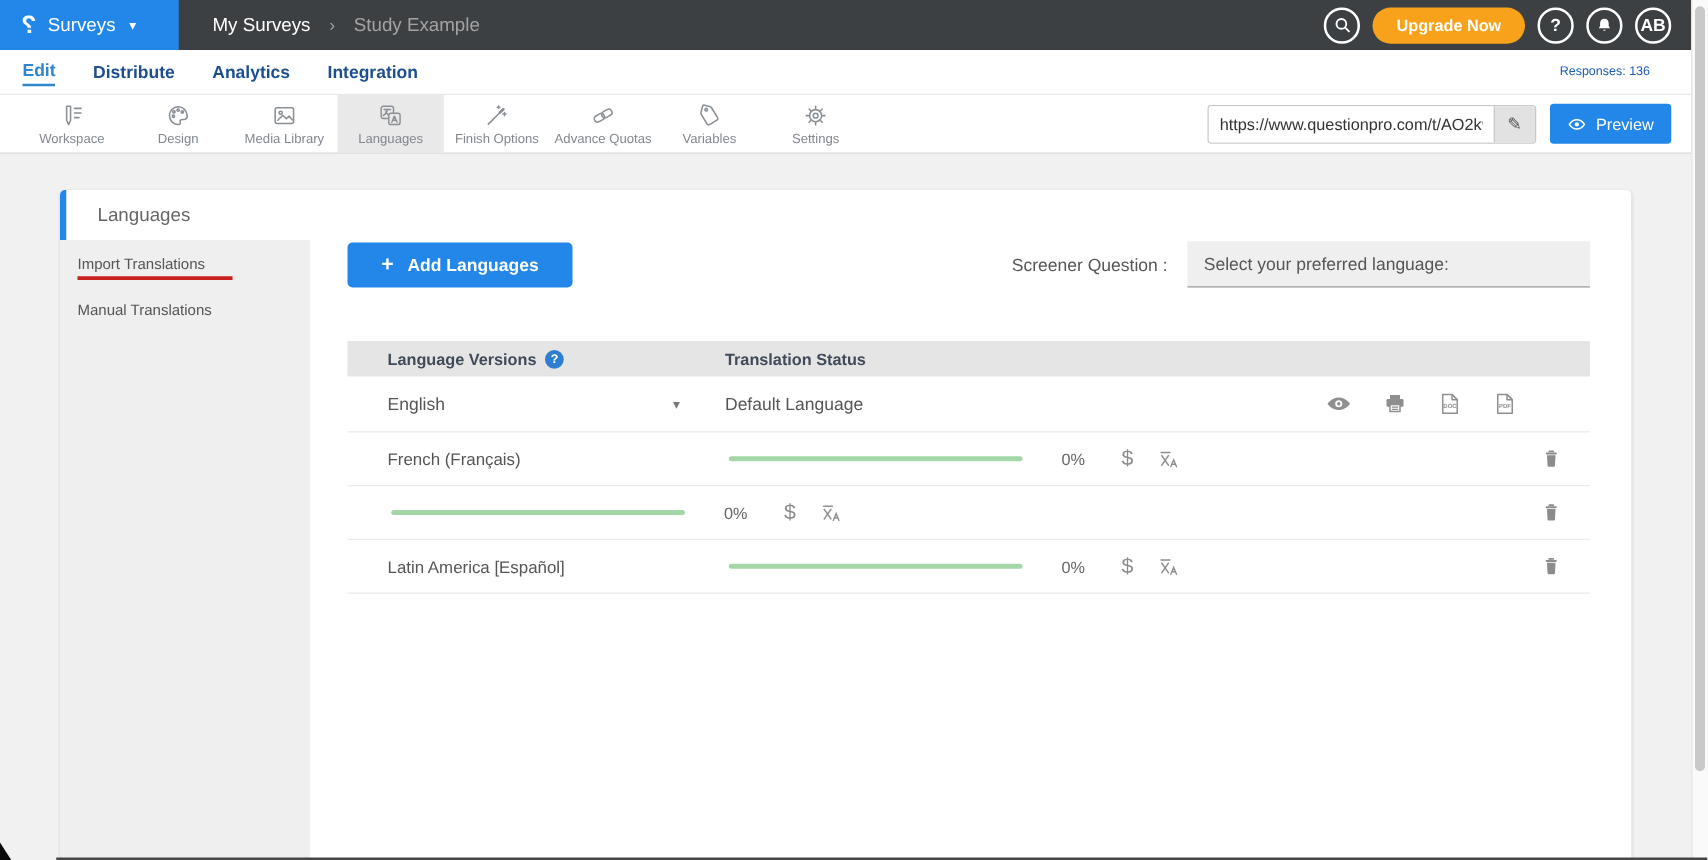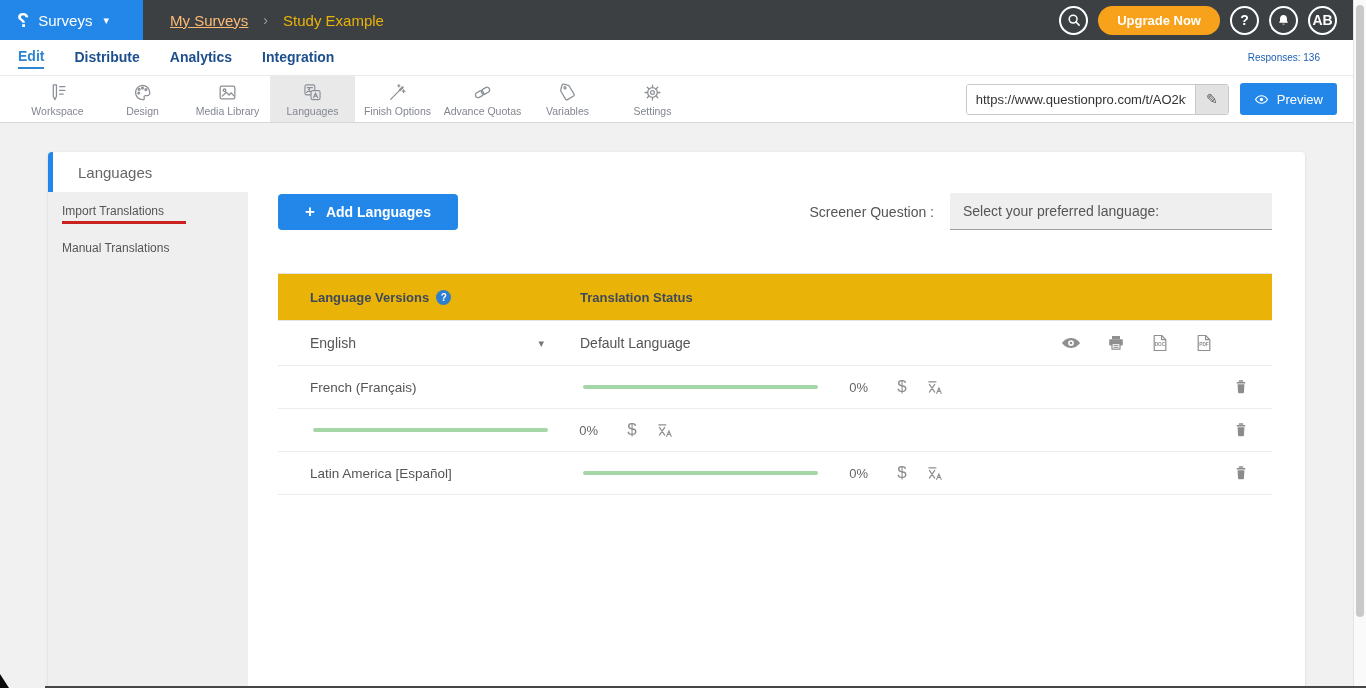--- a/index.html
+++ b/index.html
@@ -7,23 +7,23 @@
   body { font-family:"Liberation Sans", sans-serif; background:#f1f1f1; position:relative; color:#555; }
   .app { width:1353px; height:688px; position:relative; }
 
   
   .topbar { height:40px; background:#3d4043; display:flex; align-items:center; }
   .brand { width:143px; height:40px; background:#2287e8; display:flex; align-items:center; gap:9px; padding-left:17px; color:#fff; cursor:pointer; flex:none; }
   .brand .logo { display:inline-block; transform:scaleX(-1); font-weight:bold; font-size:20px; line-height:1; }
   .brand .brand-label { font-size:15px; }
   .brand .caret { font-size:11px; margin-left:2px; }
   .breadcrumb { margin-left:27px; display:flex; align-items:center; gap:15px; font-size:15px; }
-  .crumb-parent { color:#fdba74; cursor:pointer;text-decoration:underline; }
+  .crumb-parent { color:#ffffff; cursor:pointer; }
   .crumb-sep { color:#9aa0a6; font-size:14px; }
-  .crumb-current { color:#eab308; }
+  .crumb-current { color:#a3a3a3; }
   .topbar-right { margin-left:auto; display:flex; align-items:center; gap:10px; padding-right:16px; }
   .circle-btn { width:29px; height:29px; border:2px solid #fff; border-radius:50%; display:flex; align-items:center; justify-content:center; color:#fff; cursor:pointer; background:transparent; font-size:14px; font-weight:bold; flex:none; }
   .upgrade-btn { background:#f7a21a; color:#fff; border:none; border-radius:15px; height:29px; padding:0 19px; font-weight:bold; font-size:13px; cursor:pointer; font-family:inherit; }
 
   
   .tabbar { height:36px; background:#fff; display:flex; align-items:center; padding:0 33px 0 18px; gap:30px; border-bottom:1px solid #e9e9e9; }
   .tab { font-size:14px; font-weight:bold; color:#1d4f8f; cursor:pointer; padding:2px 0 3px; }
   .tab.active { color:#2e86d1; border-bottom:2px solid #2e86d1; }
   .responses { margin-left:auto; color:#1d5fae; font-size:10px; }
 
@@ -54,21 +54,21 @@
   .main { flex:1; background:#fff; padding:1px 33px 0 30px; overflow:hidden; }
   .main-top { display:flex; align-items:center; }
   .add-btn { height:36px; background:#2287e8; color:#fff; border:none; border-radius:4px; font-size:14px; font-weight:bold; padding:0 27px; display:flex; align-items:center; gap:11px; cursor:pointer; font-family:inherit; }
   .add-btn .plus { font-size:17px; font-weight:bold; }
   .screener { margin-left:auto; display:flex; align-items:center; gap:16px; }
   .screener-label { font-size:14px; color:#555; }
   .screener-select { width:322px; height:37px; background:#efefef; border-bottom:1px solid #9e9e9e; display:flex; align-items:center; padding:0 13px; font-size:14px; color:#555; cursor:pointer; }
 
   
   .lang-table { margin-top:43px; }
-  .thead { display:flex; align-items:center; height:48px; background:#eab308; border-top:1px solid #e3e3e3; border-bottom:1px solid #e3e3e3; font-size:13px; font-weight:bold; color:#3f4a5a; padding-left:32px; }
+  .thead { display:flex; align-items:center; height:28px; background:#e5e5e5; border-top:1px solid #e3e3e3; border-bottom:1px solid #e3e3e3; font-size:13px; font-weight:bold; color:#3f4a5a; padding-left:32px; }
   .col-name { width:270px; flex:none; display:flex; align-items:center; gap:7px; }
   .help-circle { width:15px; height:15px; background:#2f7fd0; color:#fff; border-radius:50%; font-size:10px; font-weight:bold; display:flex; align-items:center; justify-content:center; cursor:pointer; }
   .trow { display:flex; align-items:center; border-bottom:1px solid #ececec; padding-left:32px; font-size:14px; color:#555; }
   .trow.default { height:45px; }
   .trow.lang { height:43px; font-size:13.5px; }
   .name-cell { width:270px; flex:none; display:flex; align-items:center; }
   .name-caret { margin-left:auto; margin-right:36px; color:#777; font-size:11px; cursor:pointer; }
   .status-cell { flex:1; display:flex; align-items:center; }
   .export-icons { display:flex; align-items:center; gap:24px; margin-right:58px; }
   .icon-btn { background:none; border:none; cursor:pointer; padding:0; display:flex; align-items:center; justify-content:center; }

